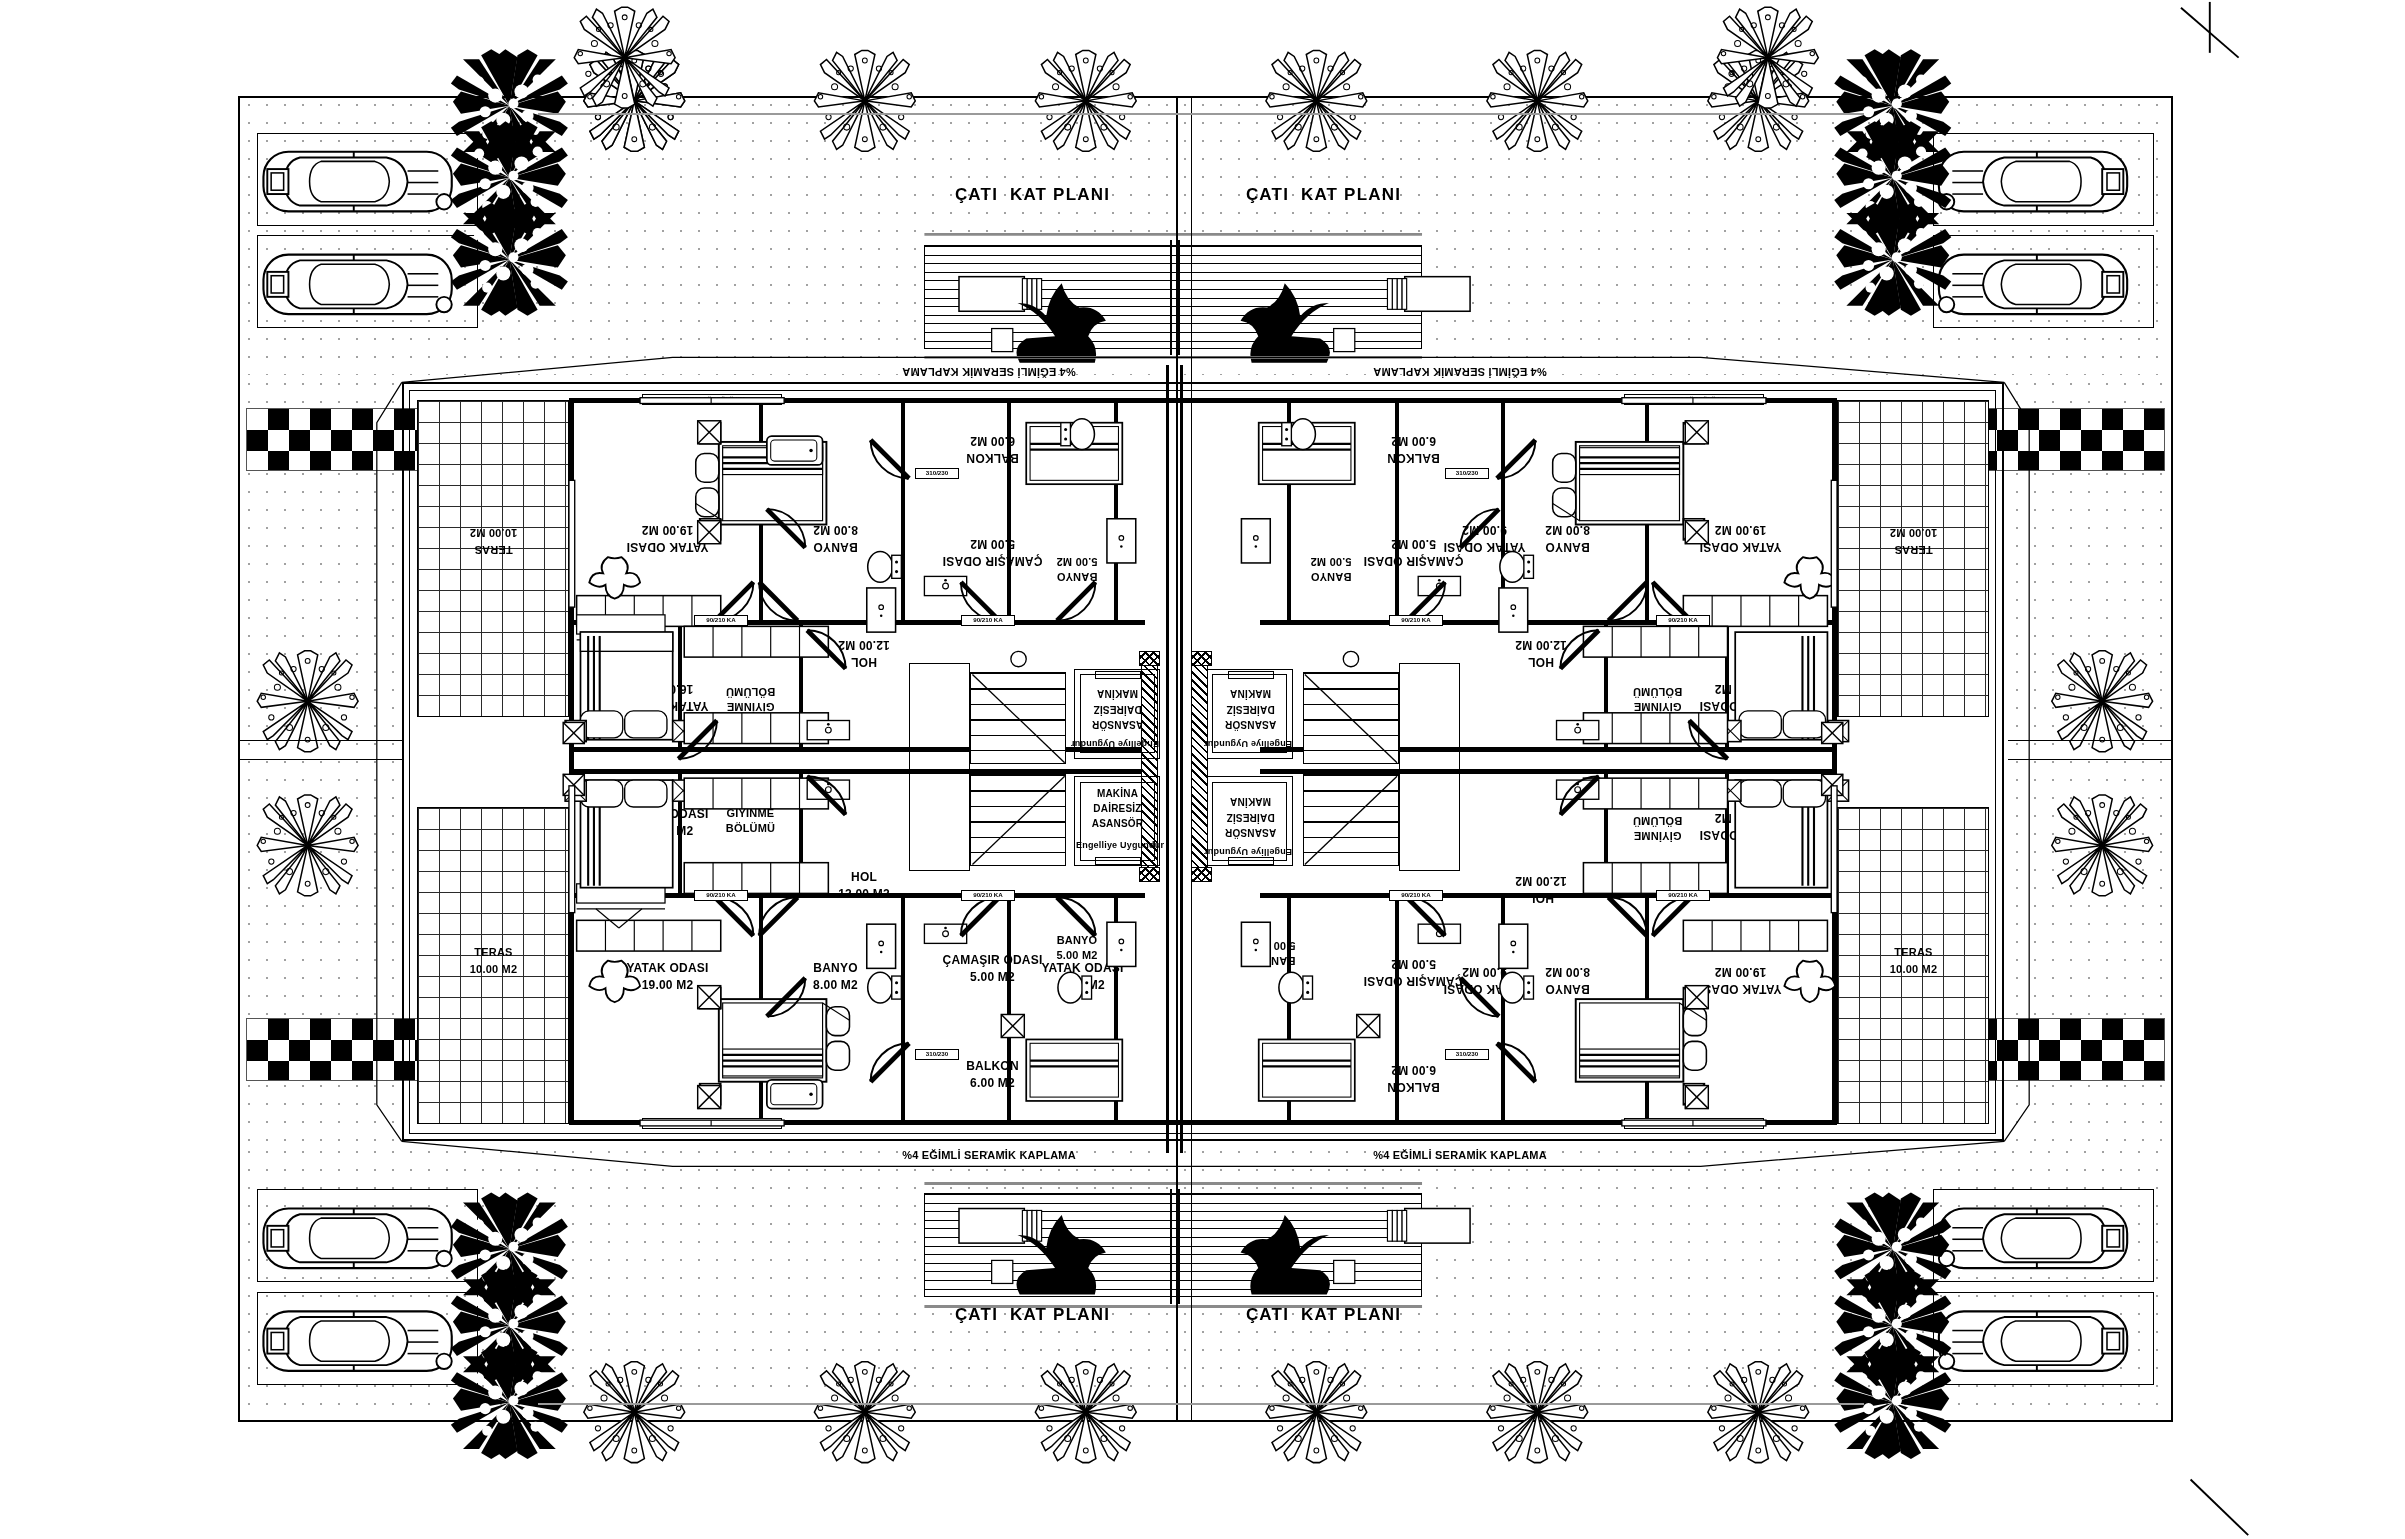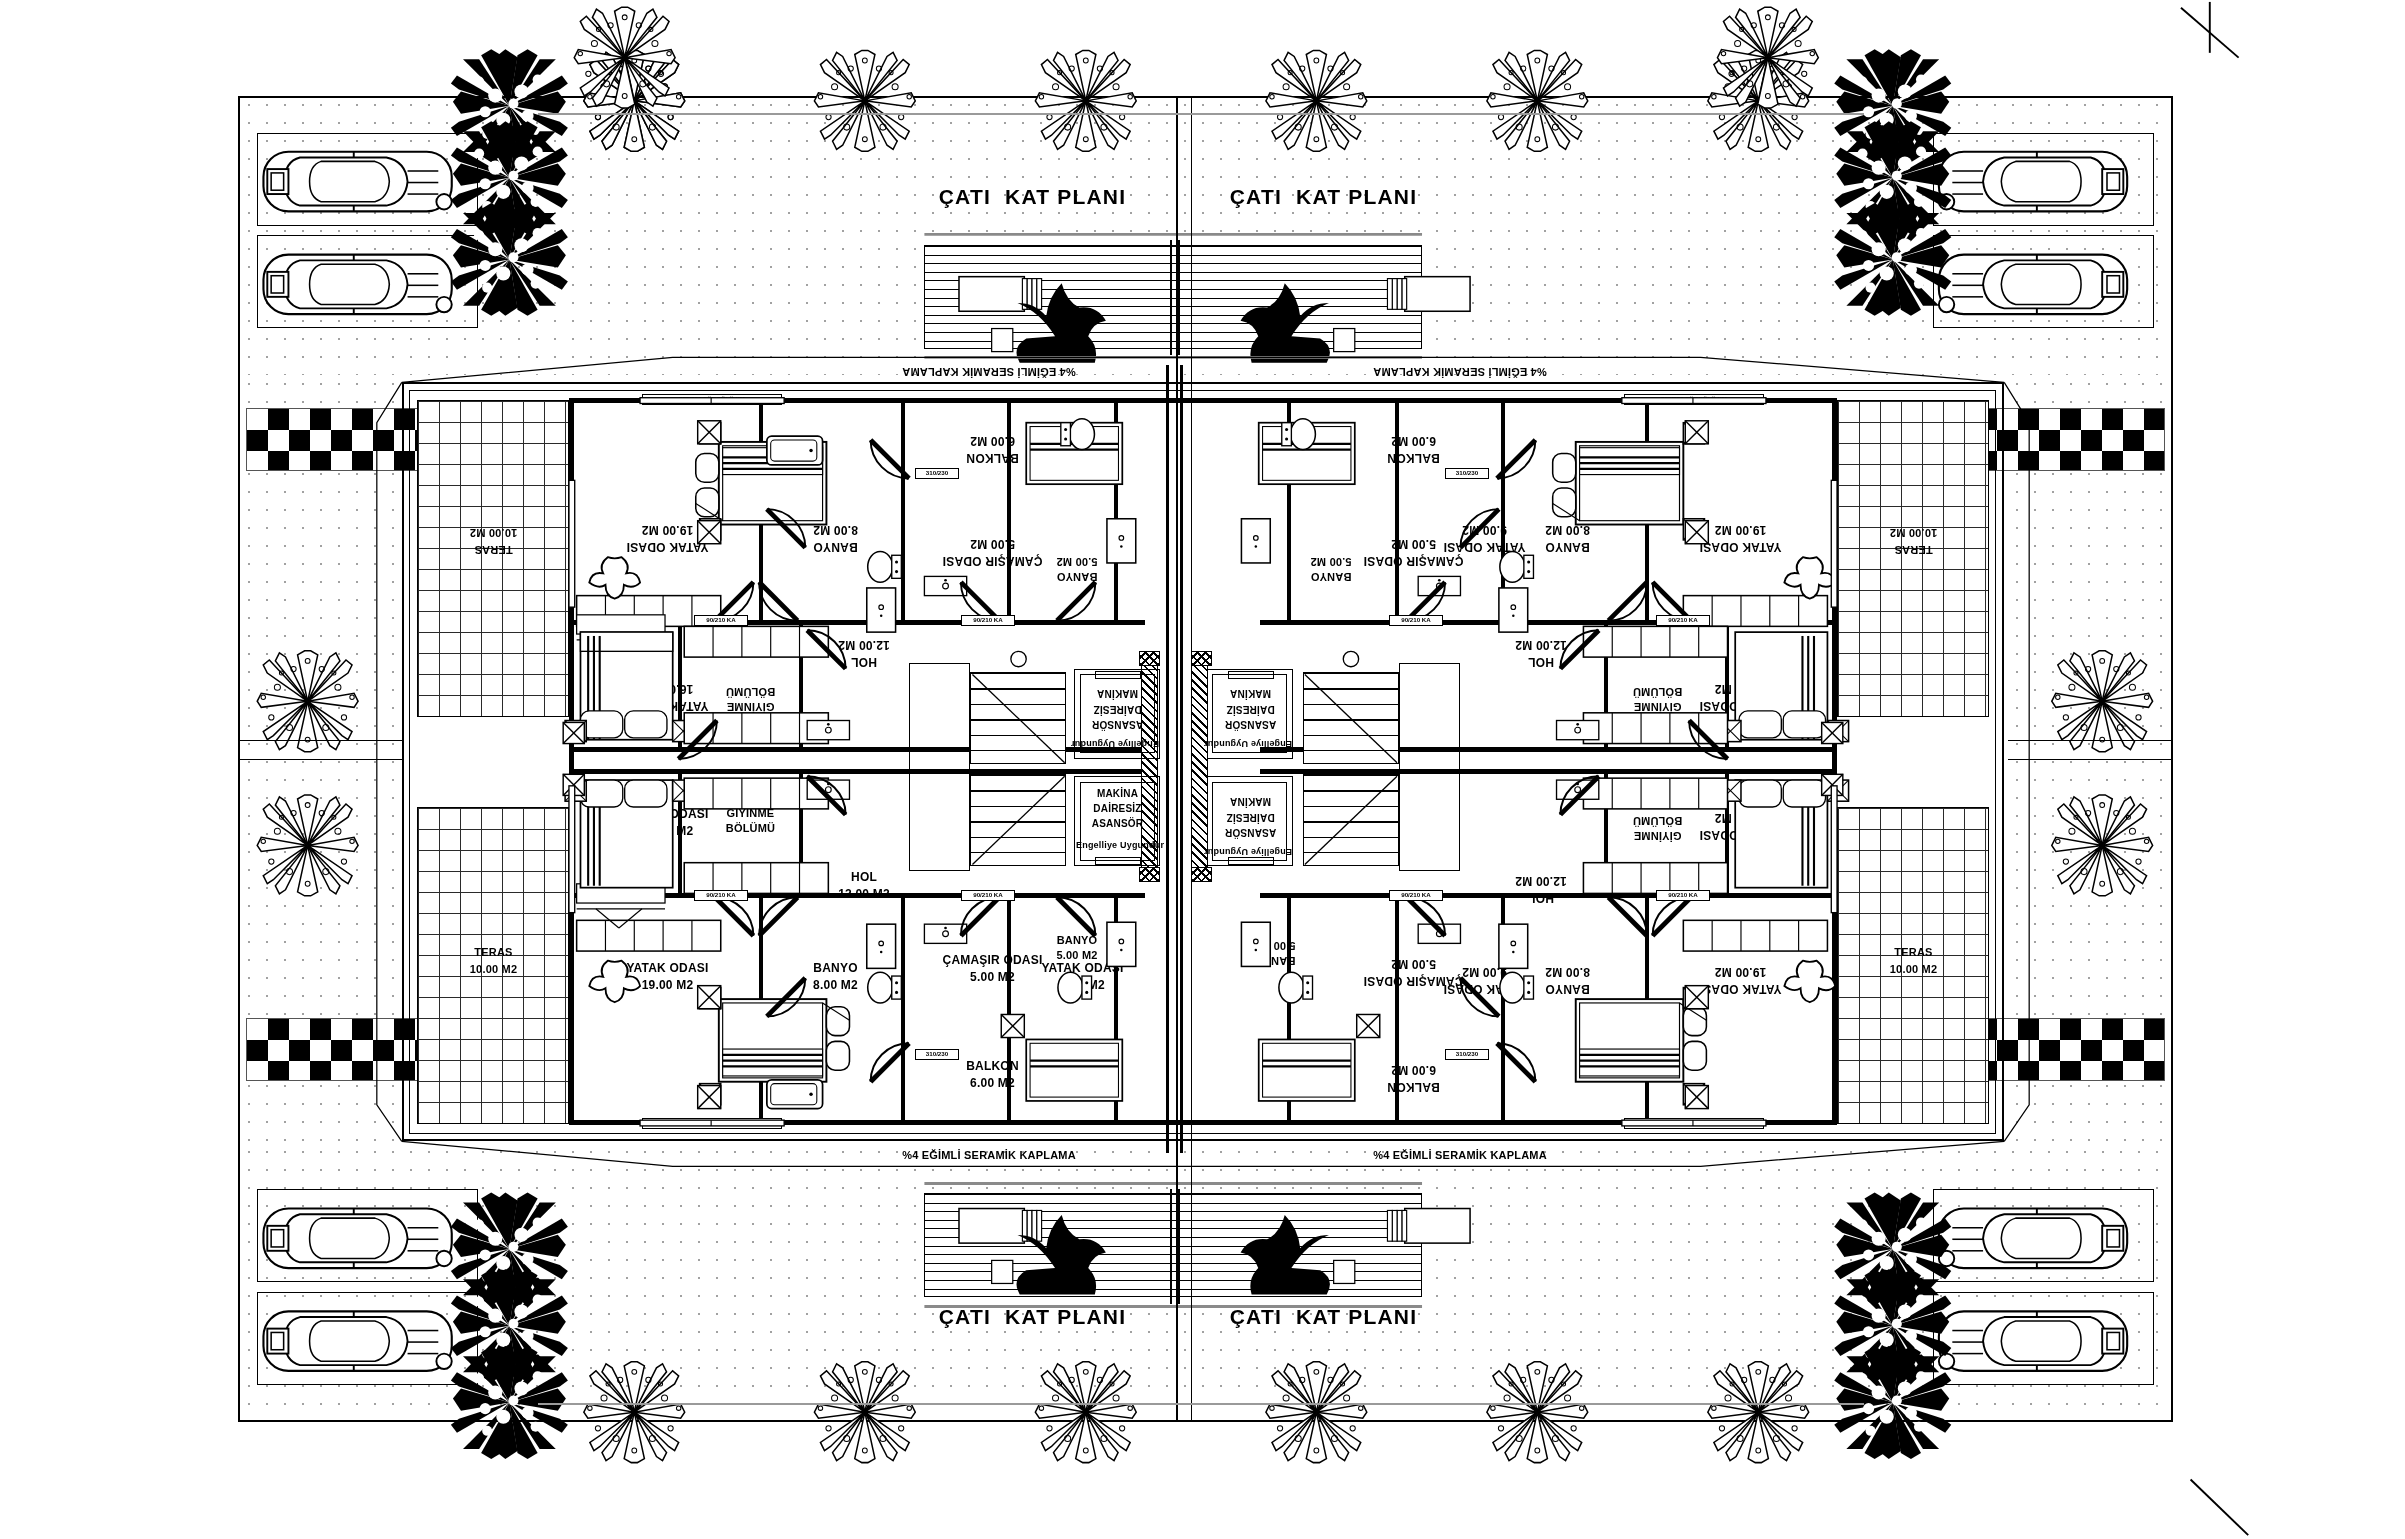--- a/index.html
+++ b/index.html
@@ -13,21 +13,21 @@
   .ln{position:absolute;background:#000;}
   .box{position:absolute;border:1px solid #000;box-sizing:border-box;}
   .boxT{position:absolute;border:1.9px solid #000;box-sizing:border-box;}
   .wall{position:absolute;background:#000;}
   .lbl{position:absolute;font-weight:bold;text-align:center;white-space:pre;
        line-height:1.18;letter-spacing:0.2px;}
   .lbl.f9{font-size:9px;}
   .lbl.f10{font-size:10px;}
   .lbl.f11{font-size:11px;}
   .lbl.f12{font-size:12px;}
-  .lbl.f22{font-size:21px;letter-spacing:1.2px;}
+  .lbl.f22{font-size:17px;letter-spacing:1.2px;}
   .rot180{transform:rotate(180deg);}
   .rot90{transform:rotate(-90deg);transform-origin:0 0;}
   .rot90b{transform:rotate(90deg);transform-origin:0 0;}
 
   
   .dots{position:absolute;
         background-image:radial-gradient(#9a9a9a 0.7px, transparent 0.8px);
         background-size:18px 18px;}
 
   

